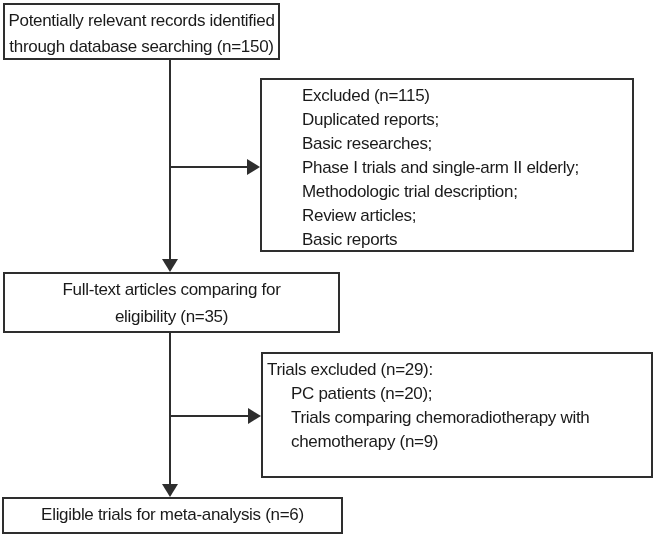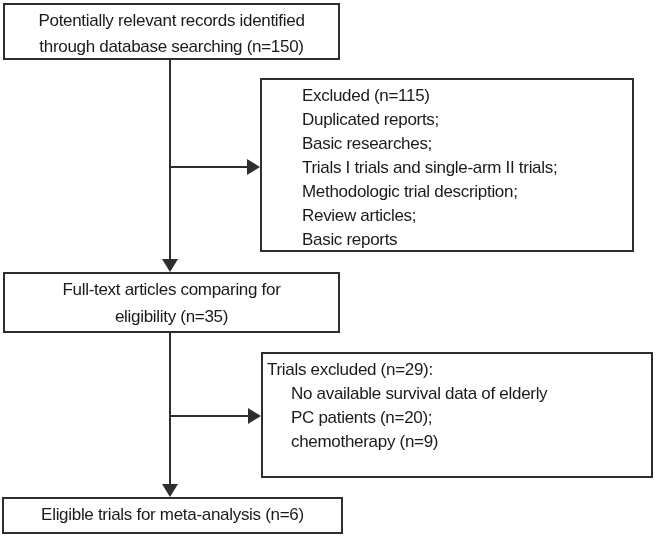--- a/index.html
+++ b/index.html
@@ -20,21 +20,21 @@
   }
   .box{
     position:absolute;
     box-sizing:border-box;
     border:2px solid var(--border);
     background:var(--background);
   }
   .centered{text-align:center;}
   .line{white-space:nowrap;}
   
-  #box-records{left:3px;top:3px;width:337px;height:57px;padding-top:3px;line-height:26px;}
+  #box-records{left:3px;top:3px;width:277px;height:57px;padding-top:3px;line-height:26px;}
   #box-excluded{left:260px;top:78px;width:374px;height:174px;padding:4px 4px 0 40px;line-height:24px;}
   #box-fulltext{left:3px;top:272px;width:337px;height:61px;padding-top:2px;line-height:27px;}
   #box-trials{left:261px;top:352px;width:392px;height:126px;padding:4px 4px 0 4px;line-height:24px;}
   #box-trials .indent{padding-left:24px;}
   #box-eligible{left:2px;top:497px;width:341px;height:37px;line-height:32px;}
   
   .vline,.hline{position:absolute;background:var(--border);}
   #vline-1{left:169px;top:60px;width:2px;height:200px;}
   #vline-2{left:169px;top:333px;width:2px;height:152px;}
   #hline-1{left:170px;top:166px;width:78px;height:2px;}
@@ -69,40 +69,40 @@
 
   <div class="vline" id="vline-1"></div>
   <div class="arrow-down" id="arrow-down-1"></div>
   <div class="hline" id="hline-1"></div>
   <div class="arrow-right" id="arrow-right-1"></div>
 
   <div id="box-excluded" class="box">
     <div class="line">Excluded (n=115)</div>
     <div class="line">Duplicated reports;</div>
     <div class="line">Basic researches;</div>
-    <div class="line">Trials I trials and single-arm II trials;</div>
+    <div class="line">Phase I trials and single-arm II elderly;</div>
     <div class="line">Methodologic trial description;</div>
     <div class="line">Review articles;</div>
     <div class="line">Basic reports</div>
   </div>
 
   <div id="box-fulltext" class="box centered">
     <div class="line">Full-text articles comparing for</div>
     <div class="line">eligibility (n=35)</div>
   </div>
 
   <div class="vline" id="vline-2"></div>
   <div class="arrow-down" id="arrow-down-2"></div>
   <div class="hline" id="hline-2"></div>
   <div class="arrow-right" id="arrow-right-2"></div>
 
   <div id="box-trials" class="box">
     <div class="line">Trials excluded (n=29):</div>
-    <div class="line indent">No available survival data of elderly</div>
     <div class="line indent">PC patients (n=20);</div>
+    <div class="line indent">Trials comparing chemoradiotherapy with</div>
     <div class="line indent">chemotherapy (n=9)</div>
   </div>
 
   <div id="box-eligible" class="box centered">
     <div class="line">Eligible trials for meta-analysis (n=6)</div>
   </div>
 
 </div>
 
 </body></html>

